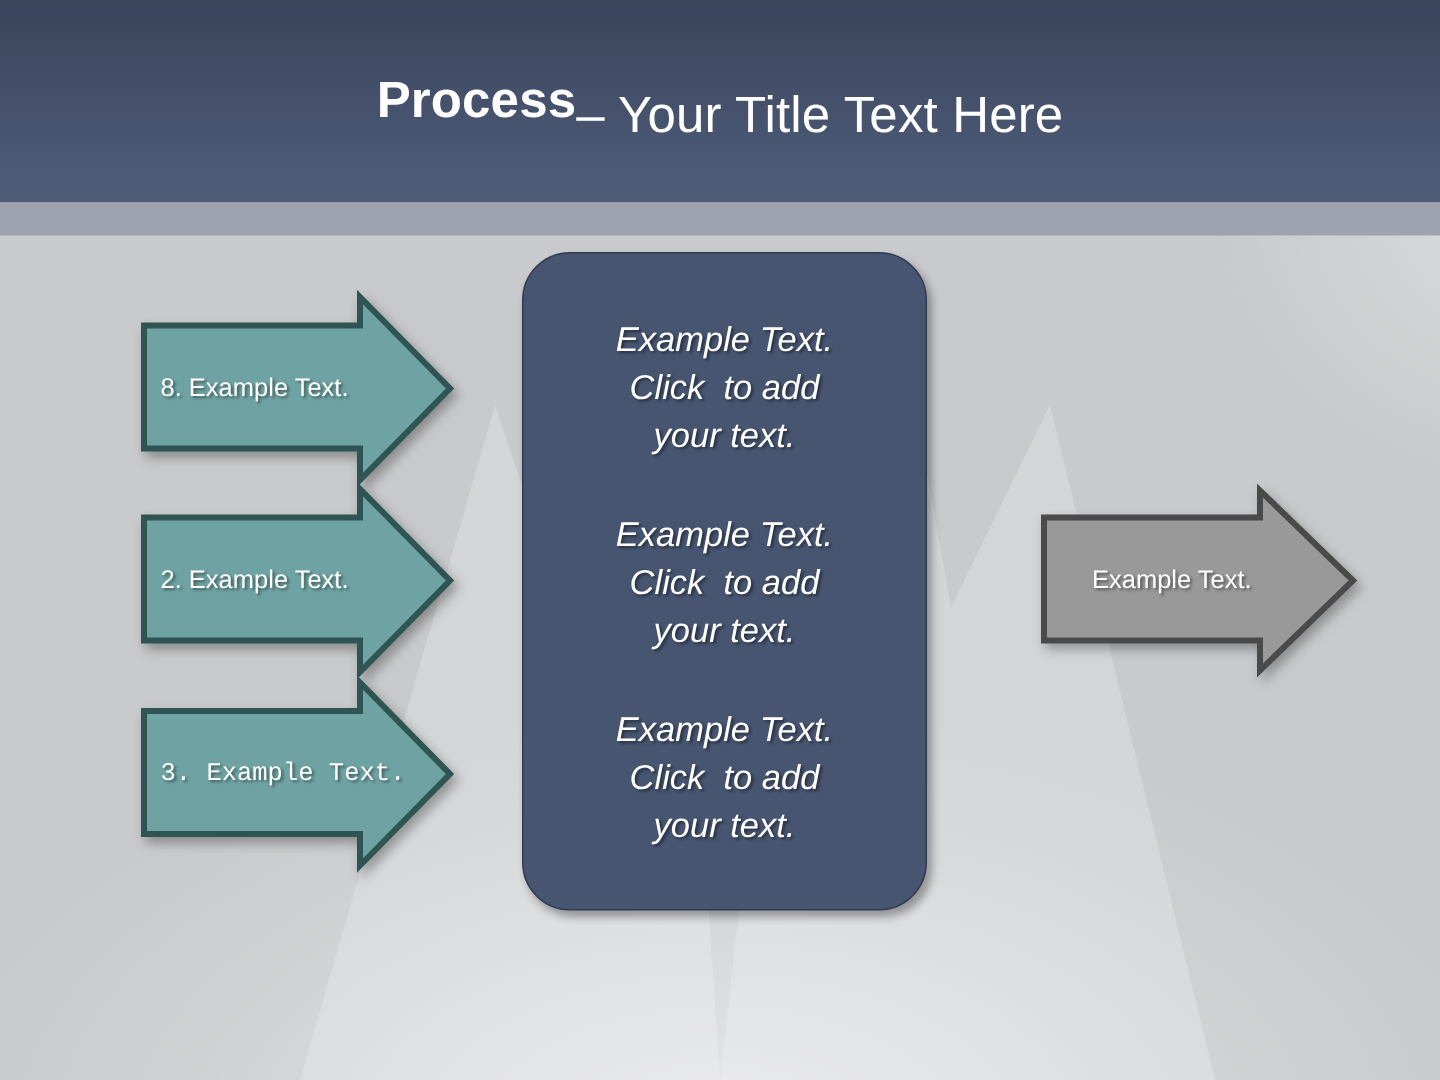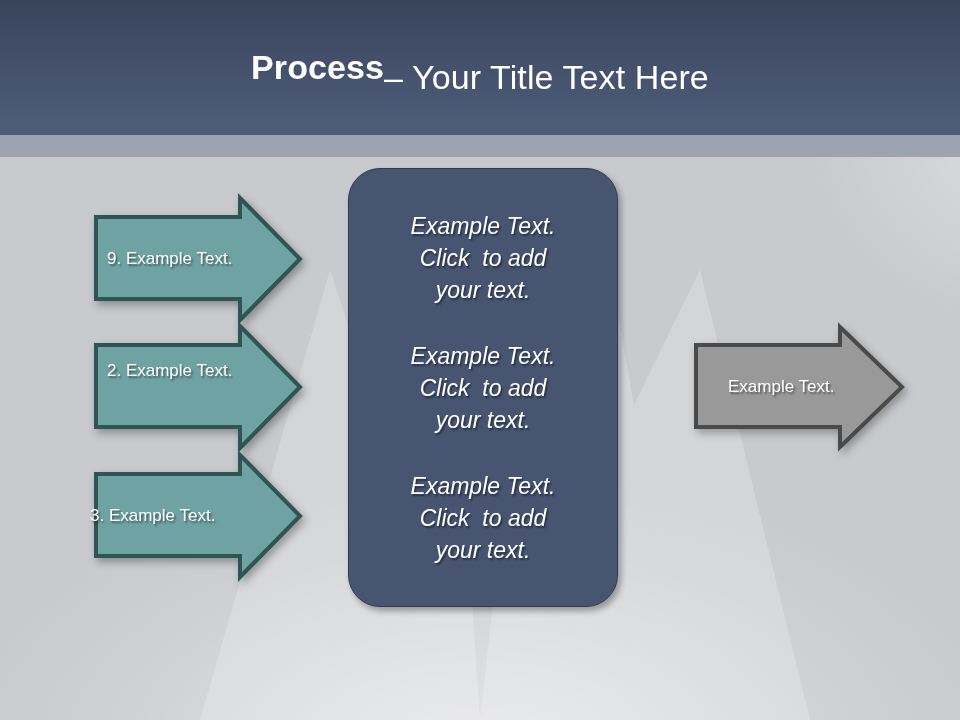--- a/index.html
+++ b/index.html
@@ -162,35 +162,35 @@
   <div class="title">
     <span class="t-bold">Process</span>
       <span class="t-reg"> – Your Title Text Here</span>
   </div>
 
   <div class="arrow" style="left:94px; top:196px;">
     <svg width="210" height="126" viewBox="0 0 210 126">
       <polygon points="2,21 146,21 146,2 206,63 146,124 146,103 2,103" fill="#6fa3a3" stroke="#2e5453" stroke-width="4" stroke-linejoin="miter" style="filter: drop-shadow(3px 4px 4px rgba(0,0,0,0.32));"></polygon>
     </svg>
   </div>
-  <div class="arrow-label" style="left:107px; top:196px; height:126px;">9. Example Text.</div>
+  <div class="arrow-label" style="left:107px; top:196px; height:126px;">8. Example Text.</div>
 
   <div class="arrow" style="left:94px; top:324px;">
     <svg width="210" height="126" viewBox="0 0 210 126">
       <polygon points="2,21 146,21 146,2 206,63 146,124 146,103 2,103" fill="#6fa3a3" stroke="#2e5453" stroke-width="4" stroke-linejoin="miter" style="filter: drop-shadow(3px 4px 4px rgba(0,0,0,0.32));"></polygon>
     </svg>
   </div>
-  <div class="arrow-label" style="left:107px; top:308px; height:126px;">2. Example Text.</div>
+  <div class="arrow-label" style="left:107px; top:324px; height:126px;">2. Example Text.</div>
 
   <div class="arrow" style="left:94px; top:453px;">
     <svg width="210" height="126" viewBox="0 0 210 126">
       <polygon points="2,21 146,21 146,2 206,63 146,124 146,103 2,103" fill="#6fa3a3" stroke="#2e5453" stroke-width="4" stroke-linejoin="miter" style="filter: drop-shadow(3px 4px 4px rgba(0,0,0,0.32));"></polygon>
     </svg>
   </div>
-  <div class="arrow-label" style="left:90px; top:453px; height:126px;">3. Example Text.</div>
+  <div class="arrow-label" style="left:107px; top:453px; height:126px;font-family:Liberation Mono, monospace;">3. Example Text.</div>
 
   <div class="center-panel">
     <div class="panel-block">
       <span class="panel-line">Example Text.</span>
       <span class="panel-line">Click  to add</span>
       <span class="panel-line">your text.</span>
     </div>
     <div class="panel-block">
       <span class="panel-line">Example Text.</span>
       <span class="panel-line">Click  to add</span>

